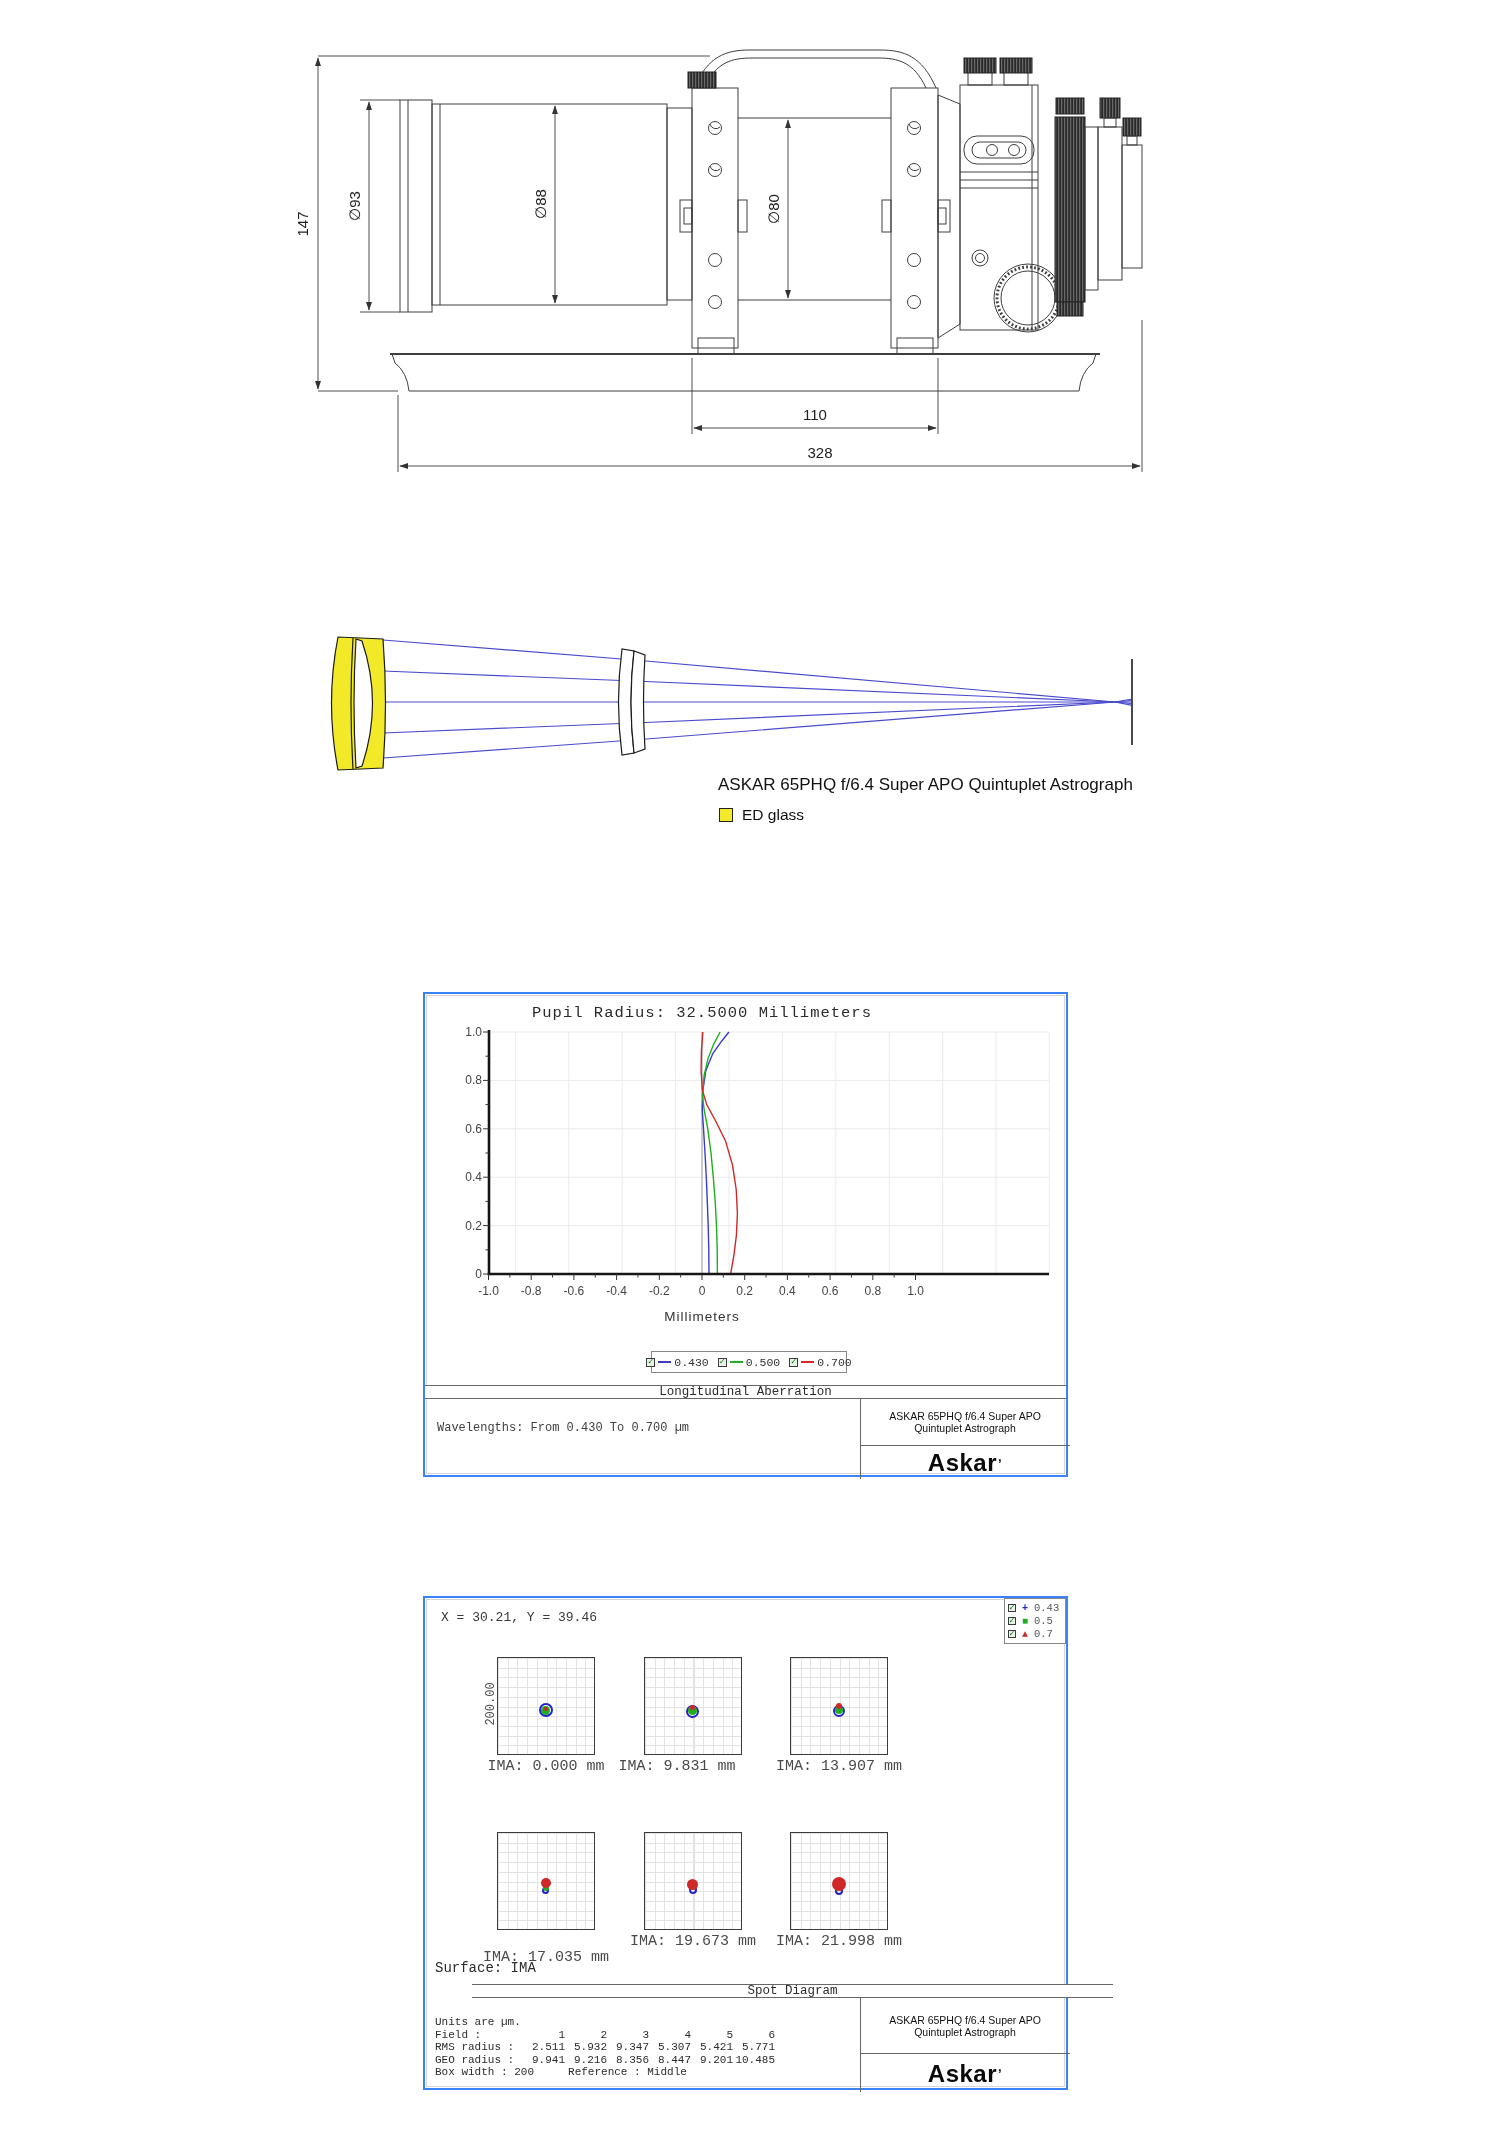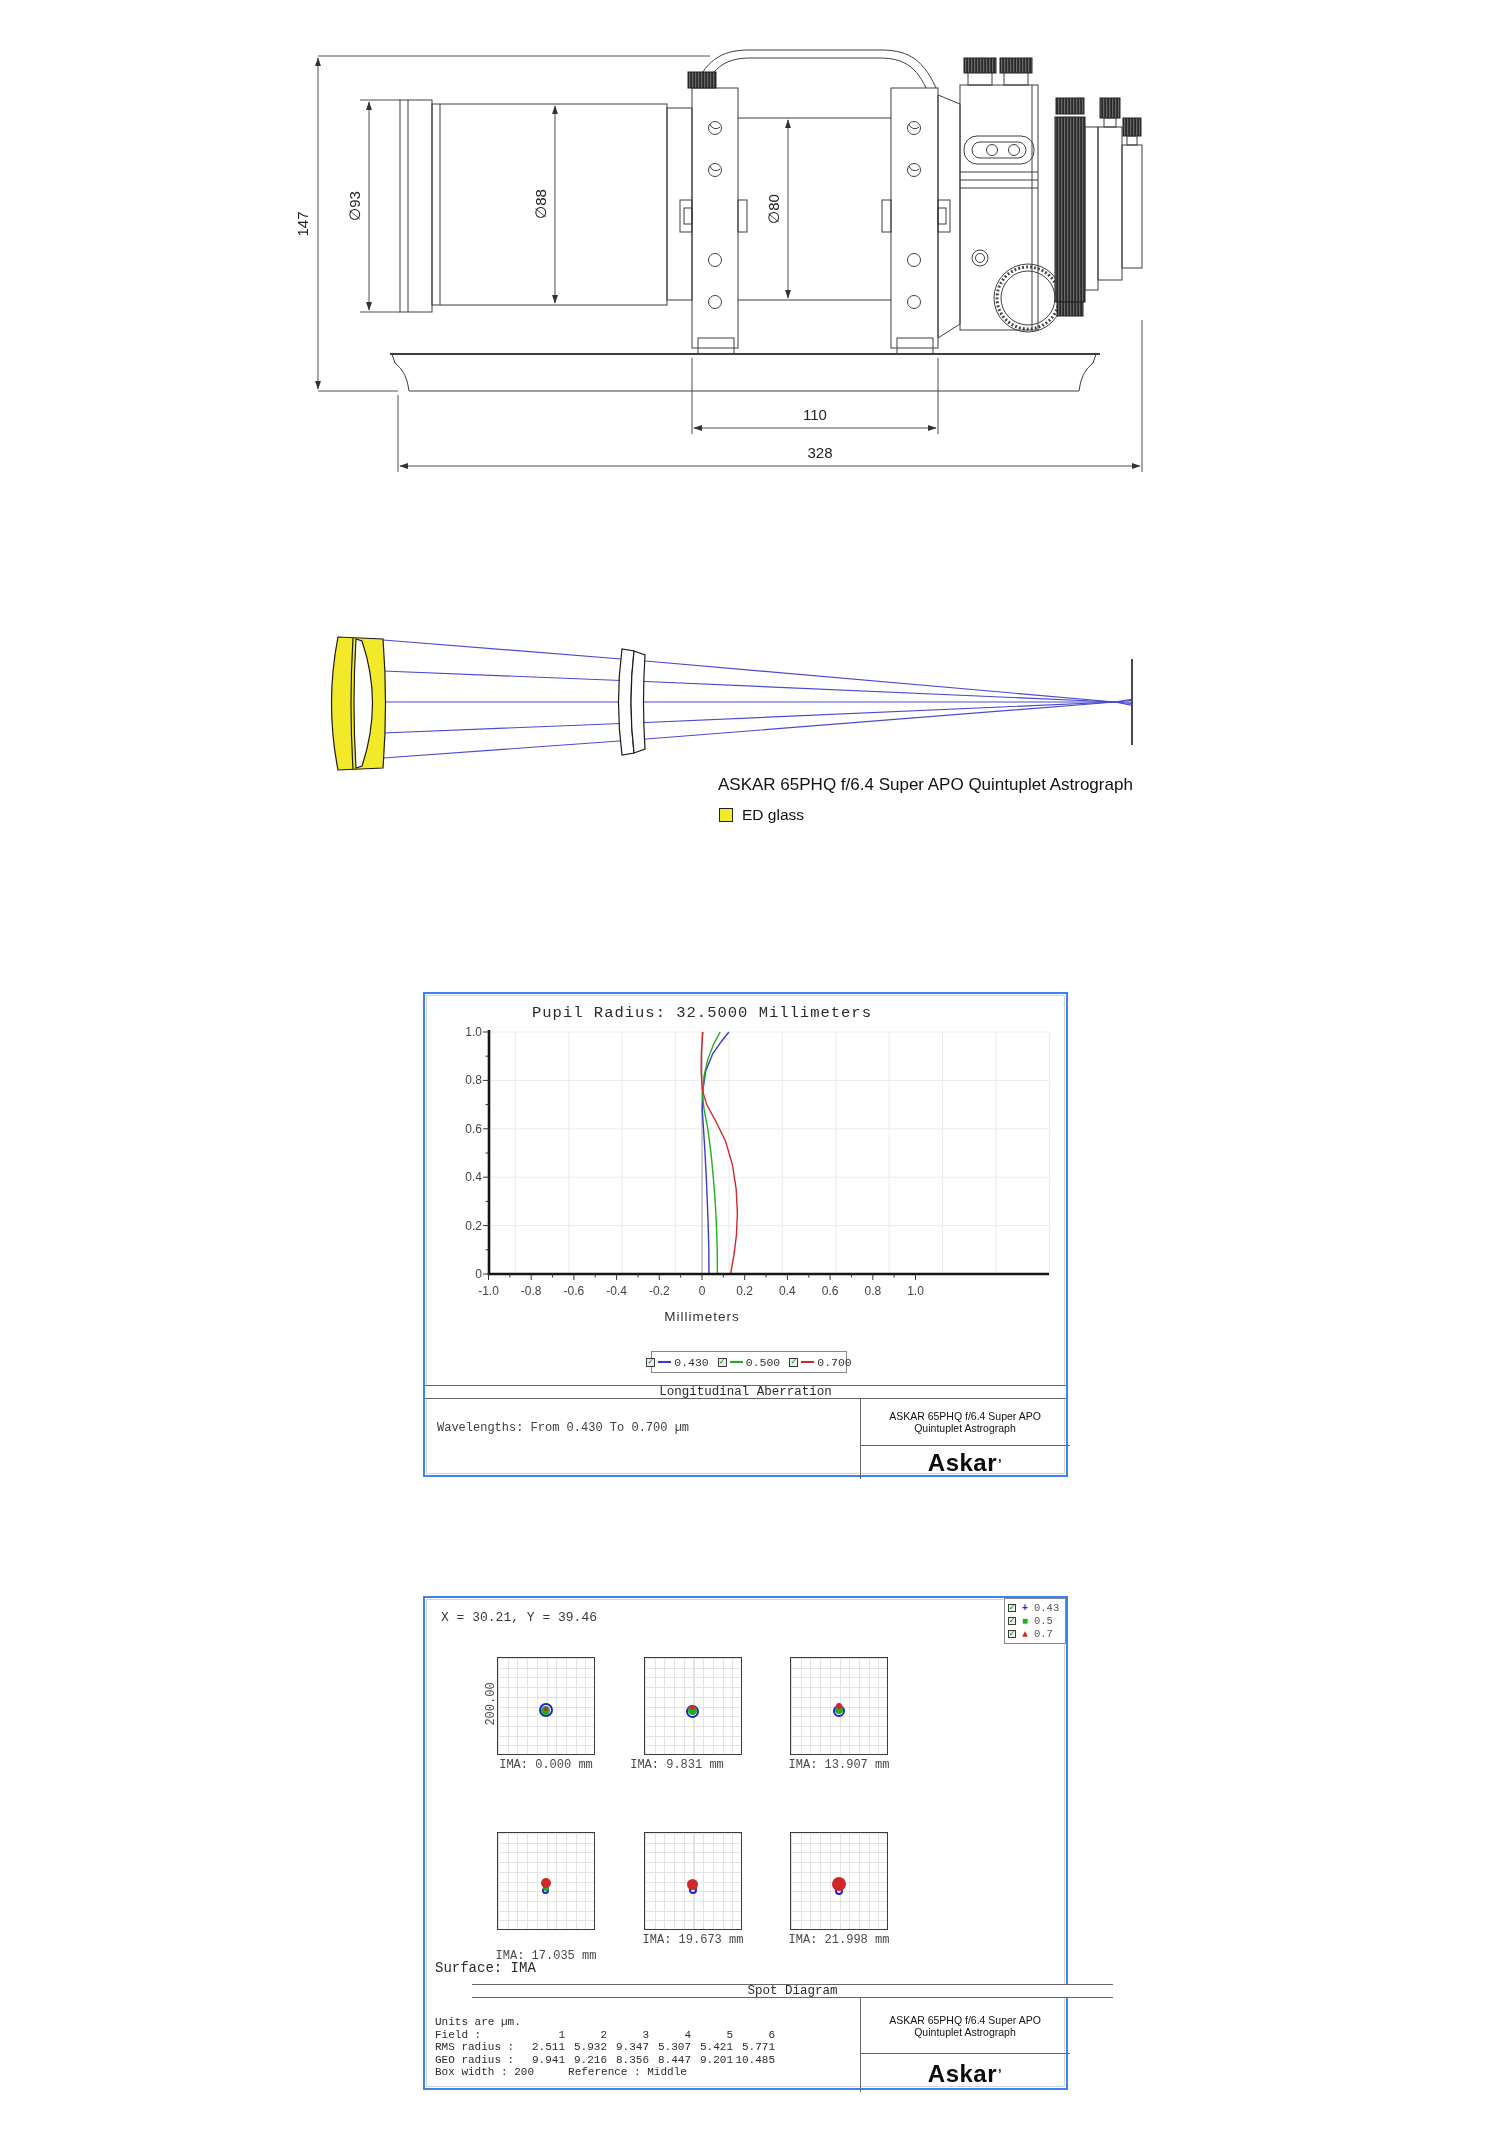--- a/index.html
+++ b/index.html
@@ -32,21 +32,21 @@
   .brand-line{position:absolute;display:flex;align-items:center;justify-content:center;text-align:center;
               font-size:10.5px;color:#111;padding:0 5px;box-sizing:border-box;}
   .brand-logo{position:absolute;display:flex;align-items:center;justify-content:center;border-top:1px solid #666;
               font-size:24px;font-weight:bold;color:#0a0a0a;letter-spacing:0.5px;}
   .logo-mark{font-size:13px;vertical-align:9px;margin-left:1px;}
   
   .spot-box{position:absolute;width:98px;height:98px;border:1.5px solid #3c3c3c;background:#fff;box-sizing:border-box;
     background-image:repeating-linear-gradient(to right,#e3e3e3 0 1px,transparent 1px 9.7px),
                      repeating-linear-gradient(to bottom,#e3e3e3 0 1px,transparent 1px 9.7px);}
   .spot-layer{position:absolute;border-radius:50%;box-sizing:border-box;}
-  .ima-label{position:absolute;font-size:12px;color:#4a4a4a;white-space:nowrap;transform:translateX(-50%);}
+  .ima-label{position:absolute;font-size:15px;color:#4a4a4a;white-space:nowrap;transform:translateX(-50%);}
   .spot-legend-row{display:flex;align-items:center;gap:4px;height:13px;font-size:10.5px;color:#555;}
   .marker{display:inline-flex;width:10px;justify-content:center;align-items:center;font-size:10px;font-weight:bold;}
   #scale-label{position:absolute;left:16px;top:99px;width:100px;text-align:center;transform:rotate(-90deg);
                font-size:12px;color:#4a4a4a;}
   #surface-label{position:absolute;left:10px;top:362px;font-size:14px;color:#2b2b2b;}
   #spot-header{position:absolute;left:16px;top:12px;font-size:13px;color:#3a3a3a;}
   #wavelengths{position:absolute;left:12px;top:427px;font-size:12px;color:#404040;}
   #field-table{position:absolute;left:10px;top:418px;font-size:11px;color:#2b2b2b;line-height:12.6px;white-space:nowrap;}
   .ft-label{display:inline-block;width:88px;}
   .ft-val{display:inline-block;width:42px;text-align:right;}

